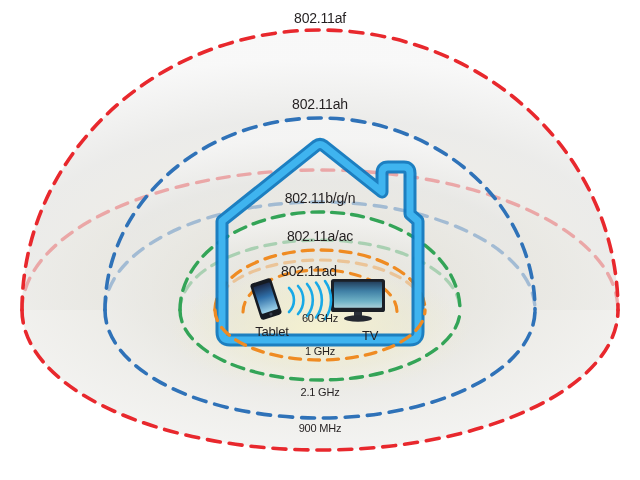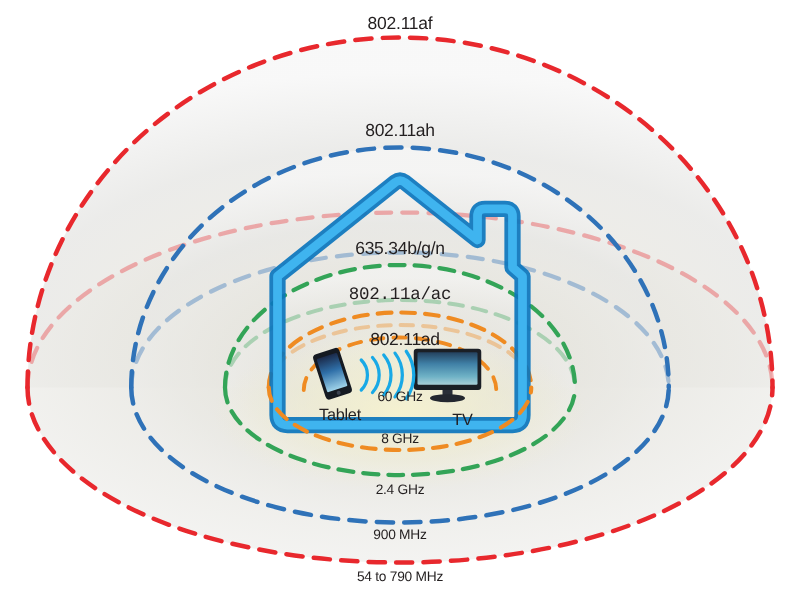--- a/index.html
+++ b/index.html
@@ -154,26 +154,25 @@
     <g fill="none" stroke-linecap="round">
       <path d="M 215 310 A 105 50 0 0 0 425 310" stroke="#ef8b22" stroke-width="3.3" stroke-dasharray="11 8"></path>
       <path d="M 180 310 A 140 70 0 0 0 460 310" stroke="#33a457" stroke-width="3.4" stroke-dasharray="12 8"></path>
       <path d="M 105 310 A 215 108 0 0 0 535 310" stroke="#2f72b8" stroke-width="3.6" stroke-dasharray="13 9"></path>
       <path d="M 22 310 A 298 140 0 0 0 618 310" stroke="#e8282d" stroke-width="3.6" stroke-dasharray="13 9"></path>
     </g>
   </svg>
 
   <div class="lbl lbl-std" style="left:320px;top:10px;">802.11af</div>
   <div class="lbl lbl-std" style="left:320px;top:96px;">802.11ah</div>
-  <div class="lbl lbl-std" style="left:320px;top:190px;">635.34b/g/n</div>
-  <div class="lbl lbl-std" style="left:320px;top:228px;font-family:Liberation Mono, monospace;">802.11a/ac</div>
-  <div class="lbl lbl-std" style="left:324px;top:263px;">802.11ad</div>
+  <div class="lbl lbl-std" style="left:320px;top:190px;">802.11b/g/n</div>
+  <div class="lbl lbl-std" style="left:320px;top:228px;">802.11a/ac</div>
+  <div class="lbl lbl-std" style="left:309px;top:263px;">802.11ad</div>
 
   <div class="lbl lbl-dev" style="left:272px;top:324px;">Tablet</div>
   <div class="lbl lbl-freq" style="left:320px;top:312px;">60 GHz</div>
   <div class="lbl lbl-dev" style="left:370px;top:312px;margin-top:16px;">TV</div>
 
-  <div class="lbl lbl-freq" style="left:320px;top:345px;">8 GHz</div>
-  <div class="lbl lbl-freq" style="left:320px;top:386px;">2.4 GHz</div>
+  <div class="lbl lbl-freq" style="left:320px;top:345px;">1 GHz</div>
+  <div class="lbl lbl-freq" style="left:320px;top:386px;">2.1 GHz</div>
   <div class="lbl lbl-freq" style="left:320px;top:422px;">900 MHz</div>
-  <div class="lbl lbl-freq" style="left:320px;top:456px;">54 to 790 MHz</div>
 
 </div>
 
 </body></html>

